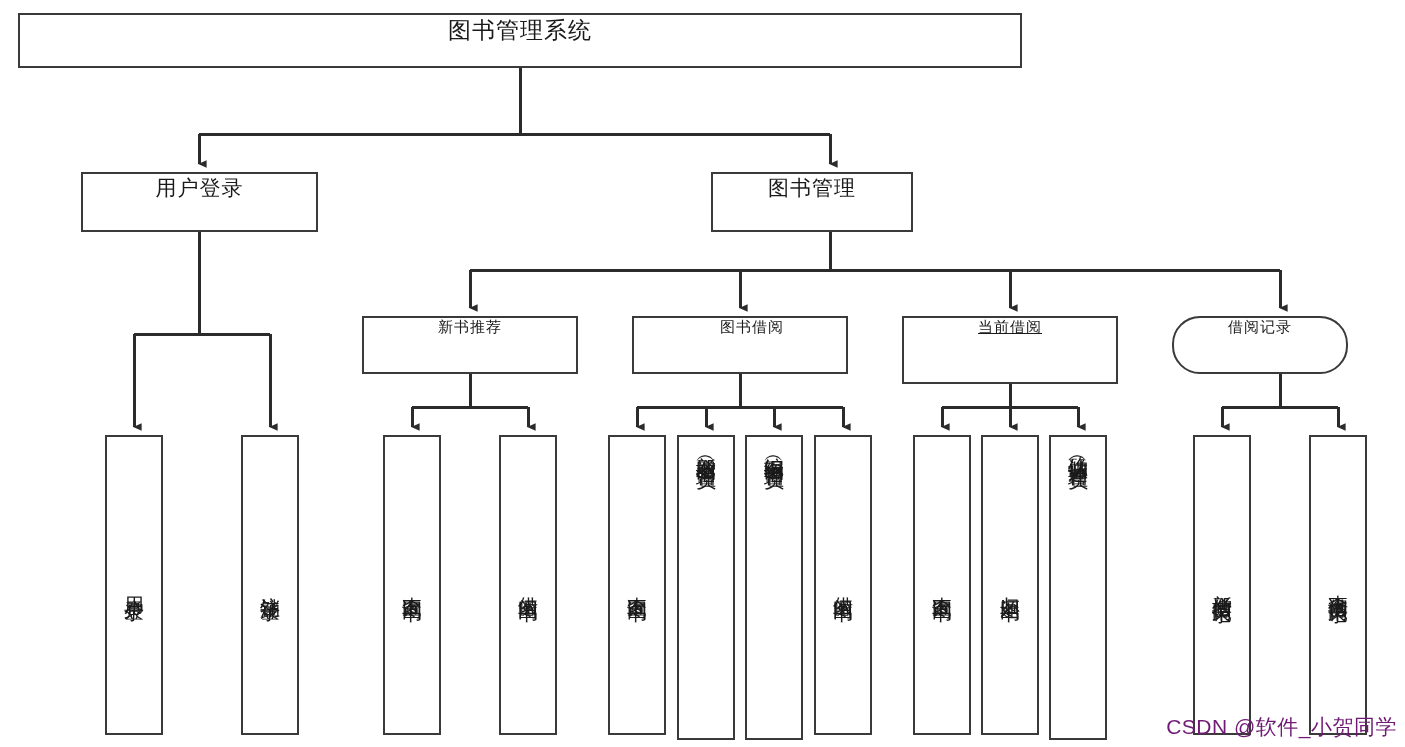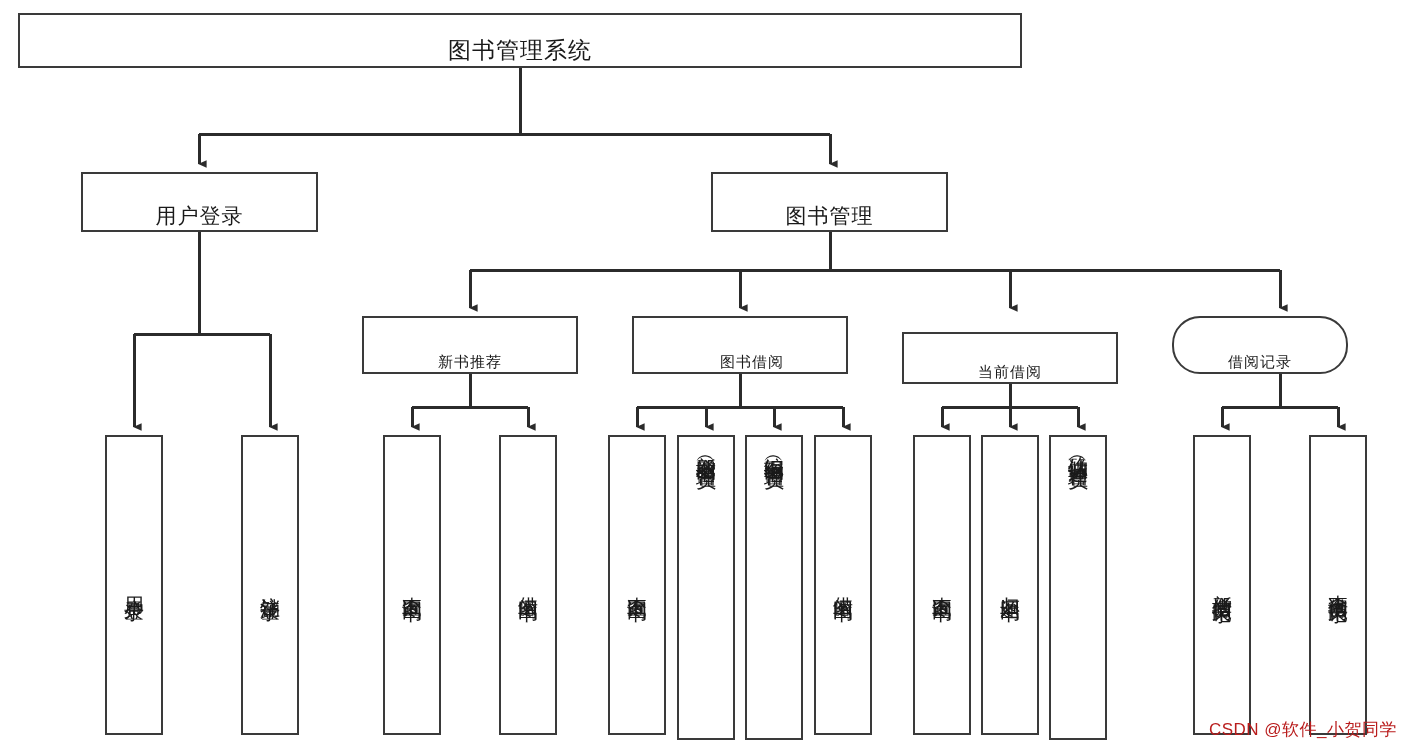--- a/index.html
+++ b/index.html
@@ -30,21 +30,21 @@
     pointer-events: none;
   }
 
   
   .node {
     position: absolute;
     box-sizing: border-box;
     background: #ffffff;
     border: 2.5px solid #3a3a3a;
     display: flex;
-    align-items: flex-end;
+    align-items: flex-start;
     justify-content: center;
     color: #1a1a1a;
   }
 
   .node-root {
     font-size: 23px;
     letter-spacing: 1px;
   }
 
   .node-l2 {
@@ -79,22 +79,22 @@
   .node-leaf.center-text {
     align-items: center;
     padding-top: 0;
   }
 
   
   #watermark {
     position: absolute;
     right: 8px;
     bottom: 6px;
-    font-size: 17px;
-    color: #b91c1c;
+    font-size: 21px;
+    color: #701a75;
     letter-spacing: 0.5px;
     white-space: nowrap;
     font-family: "Liberation Sans", "DejaVu Sans", sans-serif;
   }
 </style>
 </head>
 <body>
 
 <div id="diagram-canvas">
 
@@ -153,33 +153,33 @@
   </svg>
 
   <div class="node node-root" style="left:18px; top:13px; width:1004px; height:55px;">
     <span>图书管理系统</span>
   </div>
 
   <div class="node node-l2" style="left:81px; top:172px; width:237px; height:60px;">
     <span>用户登录</span>
   </div>
 
-  <div class="node node-l2" style="left:711px; top:172px; width:237px; height:60px;">
+  <div class="node node-l2" style="left:711px; top:172px; width:202px; height:60px;">
     <span>图书管理</span>
   </div>
 
   <div class="node node-l3" style="left:362px; top:316px; width:216px; height:58px;">
     <span>新书推荐</span>
   </div>
 
   <div class="node node-l3" style="left:632px; top:316px; width:216px; height:58px;padding-left:24px;">
     <span>图书借阅</span>
   </div>
 
-  <div class="node node-l3" style="left:902px; top:332px; width:216px; height:52px;">
+  <div class="node node-l3" style="left:902px; top:316px; width:216px; height:68px;text-decoration:underline;">
     <span>当前借阅</span>
   </div>
 
   <div class="node node-l3" style="left:1172px; top:316px; width:176px; height:58px;border-radius:28px;">
     <span>借阅记录</span>
   </div>
 
   <div class="node node-leaf center-text" style="left:105px; top:435px; width:58px; height:300px;">
     <span class="leaf-text">用户登录</span>
   </div>

